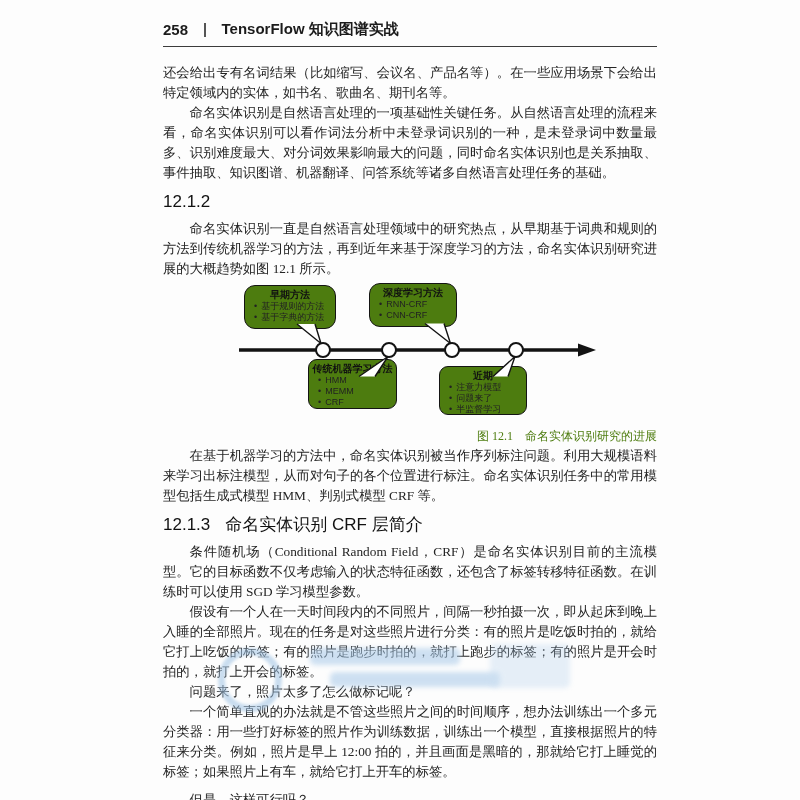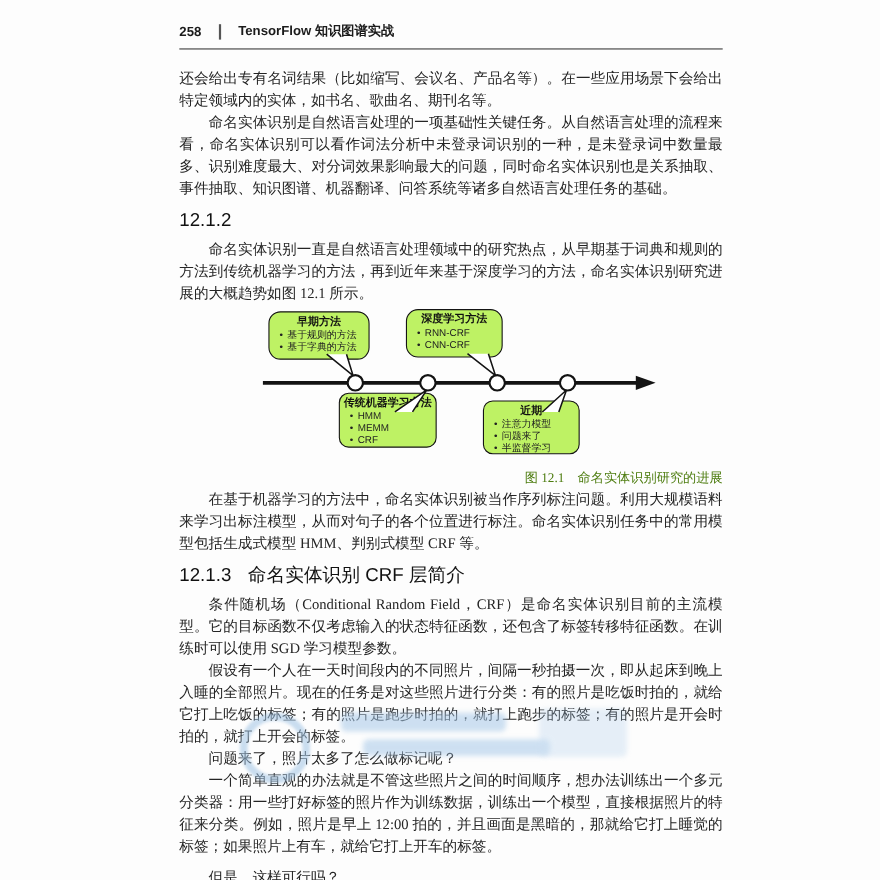--- a/index.html
+++ b/index.html
@@ -10,21 +10,21 @@
     color:#242424;
     font-family:"Liberation Serif","DejaVu Serif",serif;
     overflow:hidden;
   }
   .content{ padding:20px 143px 0 163px; }
 
   
   .runhead{
     display:flex;align-items:center;gap:16px;
     font-family:"Liberation Sans","DejaVu Sans",sans-serif;
-    font-weight:700;font-size:12px;color:#1b1b1b;
+    font-weight:700;font-size:15px;color:#1b1b1b;
     padding-bottom:7px;
     border-bottom:1.6px solid #3c3c3c;
   }
   .hdr-sep{width:1.5px;height:14px;background:#555;}
 
   
   .body-text{ margin-top:16px; font-size:13.3px; line-height:20px; text-align:justify; }
   .para{ margin:0; text-indent:2em; }
   .para.noindent{ text-indent:0; }
 
@@ -36,21 +36,21 @@
   }
 
   
   .figure-wrap{ margin:4px 0 2px 0; }
   .diagram{
     position:relative;width:494px;height:142px;
     font-family:"Liberation Sans","DejaVu Sans",sans-serif;
   }
   .bubble{
     position:absolute;
-    background:#bef264;
+    background:#4d7c0f;
     border:1.4px solid #141414;
     box-sizing:border-box;
     z-index:1;
   }
   .bubble .b-title{
     font-size:10px;font-weight:700;color:#111;
     text-align:center;line-height:12px;margin-top:3px;
   }
   .bubble .b-item{
     display:flex;gap:4px;

